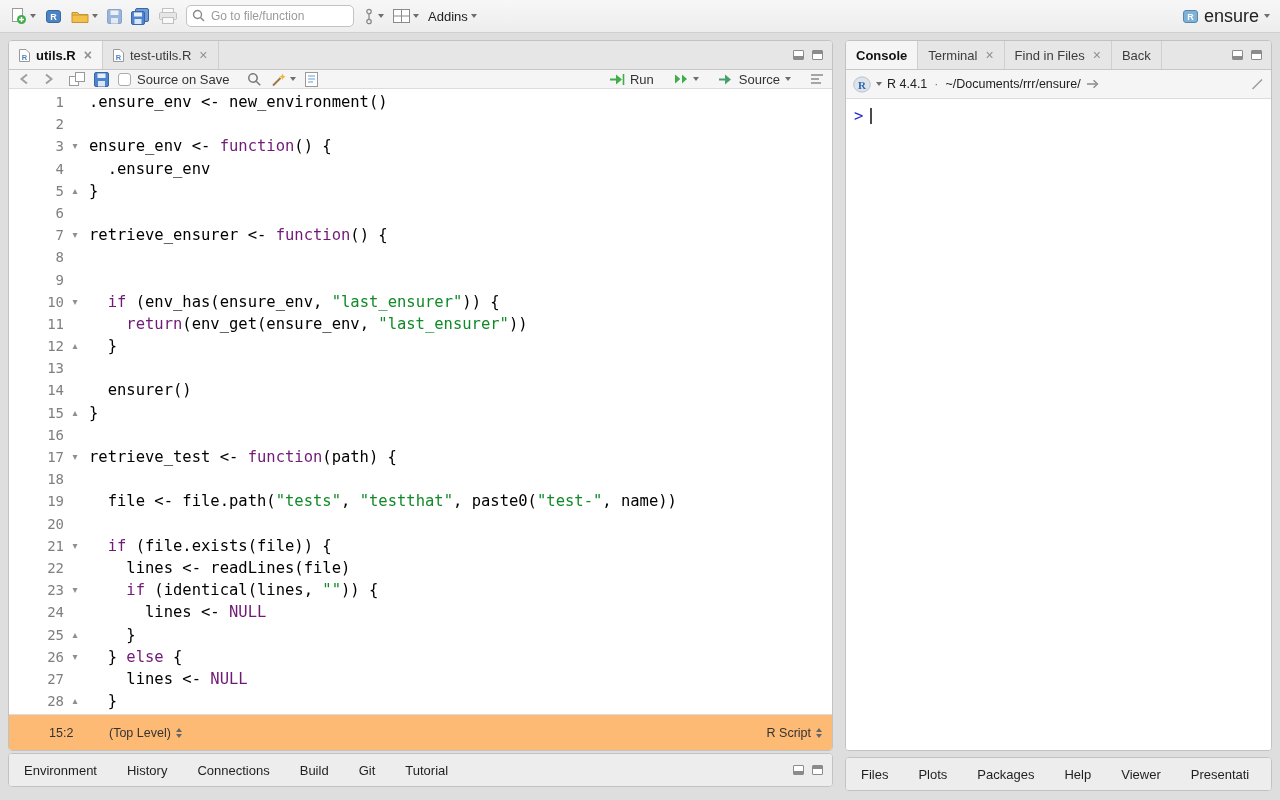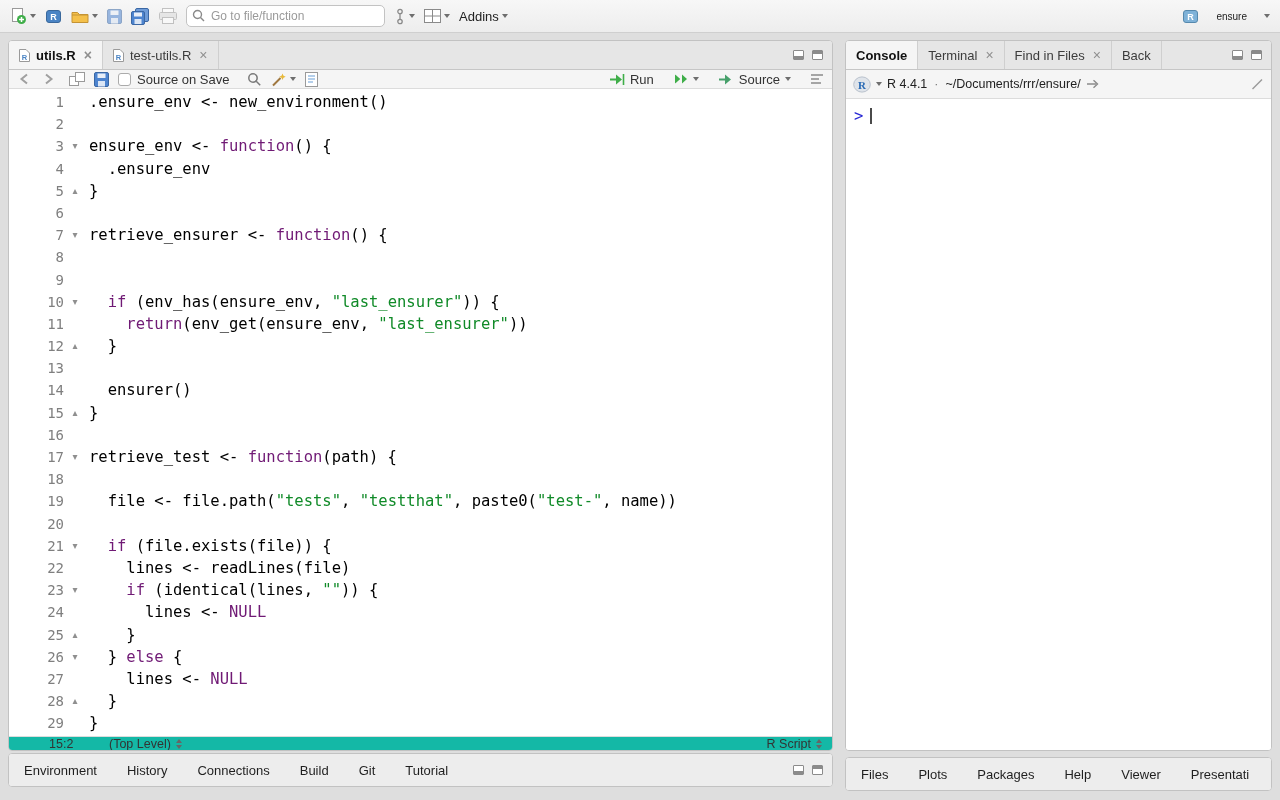--- a/index.html
+++ b/index.html
@@ -4,26 +4,26 @@
 <style>
   *{box-sizing:border-box;margin:0;padding:0}
   html,body{width:1280px;height:800px;overflow:hidden}
   body{background:#dedede;font-family:"Liberation Sans",sans-serif;position:relative;color:#222}
 
   
   .main-toolbar{position:absolute;left:0;top:0;width:1280px;height:33px;background:linear-gradient(#f7f7f7,#ededed);border-bottom:1px solid #cfcfcf;display:flex;align-items:center;padding:0 10px;gap:9px}
   .tb-group{display:flex;align-items:center;gap:3px}
   .dd-caret{width:0;height:0;border-left:3.5px solid transparent;border-right:3.5px solid transparent;border-top:4px solid #6e6e6e;display:inline-block}
   .tb-spacer{flex:1}
-  .goto-box{position:relative;width:199px;height:22px}
+  .goto-box{position:relative;width:168px;height:22px}
   .goto-box input{width:100%;height:100%;border:1px solid #c3c3c3;border-radius:5px;background:#fff;padding:0 6px 0 24px;font-size:12px;color:#333;font-family:"Liberation Sans",sans-serif;outline:none}
   .goto-box input::placeholder{color:#9a9a9a}
   .goto-mag{position:absolute;left:6px;top:4px}
   .tb-label{font-size:13px;color:#222}
-  .proj-label{font-size:10px;color:#222;margin:0 14px}
+  .proj-label{font-size:18px;color:#222;margin:0 2px}
 
   
   .pane{position:absolute;background:#fff;border:1px solid #c2c2c2;border-radius:4px;overflow:hidden}
   .tabbar{height:29px;background:#e6e6e6;border-bottom:1px solid #c6c6c6;display:flex;align-items:stretch}
   .tabs{display:flex;flex:1;overflow:hidden;white-space:nowrap}
   .tab{display:flex;align-items:center;gap:6px;padding:0 10px;font-size:13px;color:#3c3c3c;border-right:1px solid #cfcfcf;cursor:default}
   .tab.active{background:#f5f5f5;color:#111;font-weight:700}
   .tab .tab-close{color:#8f8f8f;font-size:14px;line-height:1;margin-left:2px}
   .winbtns{display:flex;align-items:center;gap:8px;padding:0 9px}
   .winbtn{width:11px;height:10px;border:1px solid #8b8b8b;border-radius:1px;position:relative;background:#fff}
@@ -37,21 +37,21 @@
   .checkbox{width:13px;height:13px;border:1px solid #ababab;border-radius:3px;background:#fff;display:inline-block}
   .et-spacer{flex:1}
   .code-area{flex:1;overflow:hidden;background:#fff;padding-top:2px}
   .code-row{display:flex;height:22.2px;align-items:stretch}
   .ln-num{width:58px;text-align:right;padding-right:3px;color:#7f7f7f;font:14px/22.2px "DejaVu Sans Mono",monospace;flex:none}
   .ln-fold{width:16px;flex:none;text-align:center;color:#8f8f8f;font:10px/22.2px "DejaVu Sans",sans-serif}
   .ln-code{white-space:pre;font:15.5px/22.2px "DejaVu Sans Mono",monospace;color:#000;padding-left:6px}
   .tok-k{color:#701a75}
   .tok-s{color:#108a28}
   .tok-p{color:#000}
-  .editor-statusbar{height:14px;background:#14b8a6;border-top:1px solid #dcdcdc;display:flex;align-items:center;font-size:12.5px;color:#333;flex:none;padding:0 10px}
+  .editor-statusbar{height:36px;background:#fdba74;border-top:1px solid #dcdcdc;display:flex;align-items:center;font-size:12.5px;color:#333;flex:none;padding:0 10px}
   .status-pos{margin-left:30px;width:60px}
   .updown{display:inline-flex;flex-direction:column;gap:2px;margin-left:5px;vertical-align:middle}
   .updown i{width:0;height:0;border-left:3.5px solid transparent;border-right:3.5px solid transparent;display:block}
   .updown .u{border-bottom:4px solid #666}
   .updown .d{border-top:4px solid #666}
 
   
   #console-pane{left:845px;top:40px;width:427px;height:711px;display:flex;flex-direction:column}
   .console-toolbar{height:29px;background:#f5f5f5;border-bottom:1px solid #dcdcdc;display:flex;align-items:center;padding:0 7px;gap:5px;flex:none}
   .con-ver{font-size:12.5px;color:#222;white-space:nowrap}

